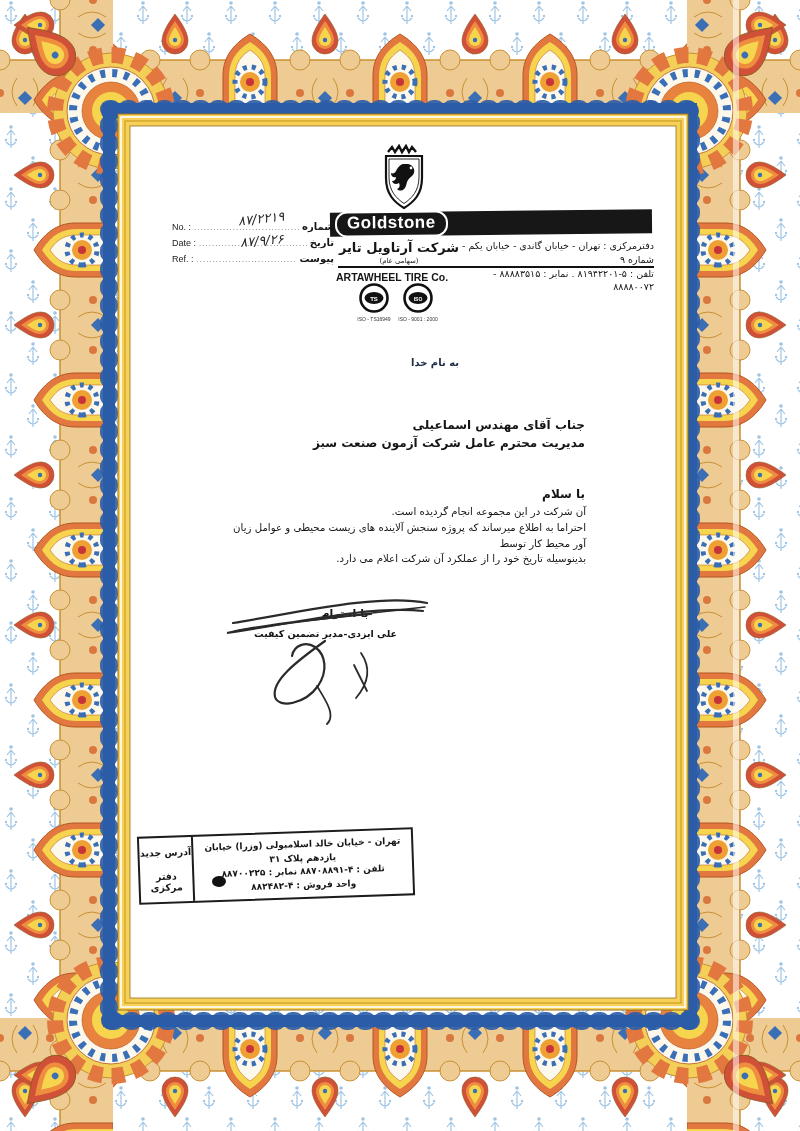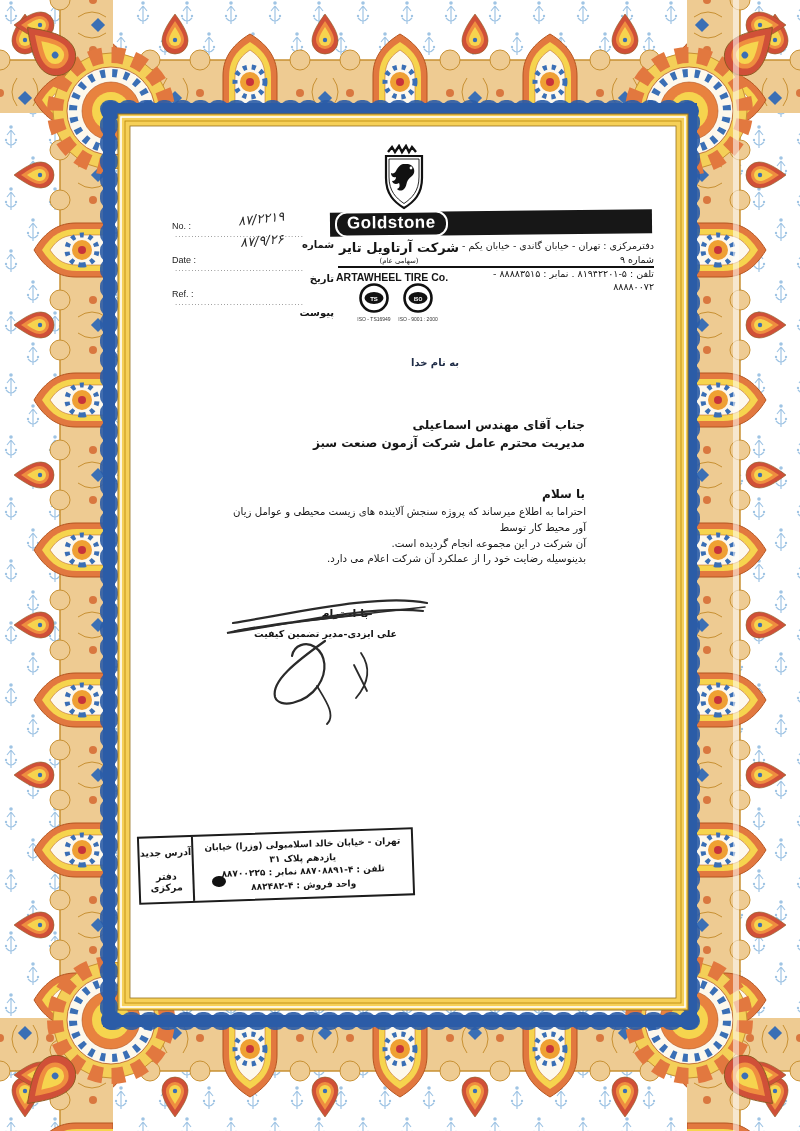--- a/index.html
+++ b/index.html
@@ -19,21 +19,21 @@
             font-family:"Liberation Sans",sans-serif;}
   .fa-head{left:462px;top:239px;width:192px;font-size:9.5px;font-weight:normal;line-height:1.45;text-align:right;}
   .hdr-line{left:338px;top:266px;width:316px;height:2px;background:#111;}
   .co-fa{left:338px;top:240px;width:122px;text-align:center;font-size:13px;font-weight:bold;}
   .co-sub{left:338px;top:257px;width:122px;text-align:center;font-size:7px;}
   .co-en{left:336px;top:271px;width:126px;text-align:left;font-size:10.5px;font-weight:bold;}
   .addr-en{left:470px;top:274px;width:200px;font-size:9.5px;font-weight:bold;font-style:italic;line-height:1.22;}
   .badge-cap{font-size:5px;color:#333;text-align:center;width:44px;}
 
   
-  .refrow{display:flex;width:162px;flex-direction:column;}
+  .refrow{display:flex;align-items:flex-end;width:162px;}
   .refrow .enl{font-size:9px;color:#222;font-family:"Liberation Sans",sans-serif;white-space:nowrap;}
   .refrow .dots{flex:1;overflow:hidden;white-space:nowrap;font-size:7px;color:#555;letter-spacing:1px;margin:0 3px;}
   .refrow .fal{font-size:10px;font-weight:bold;white-space:nowrap;}
   .hand{font-size:13px;color:#2a2a2a;font-style:italic;white-space:nowrap;}
 
   
   .bism{left:398px;top:357px;width:74px;text-align:center;font-size:10px;font-weight:bold;color:#1d2a45;}
   .addressee{width:300px;text-align:right;font-size:12px;font-weight:bold;line-height:1.5;}
   .salam{left:485px;top:487px;width:100px;text-align:right;font-size:12px;font-weight:bold;}
   .bodytxt{left:228px;top:504px;width:358px;text-align:right;font-size:10.2px;line-height:1.55;}
@@ -216,23 +216,23 @@
     <div class="abs fa bism">به نام خدا</div>
 
     <div class="abs fa addressee" style="left:285px;top:416px">
       <div>جناب آقای مهندس اسماعیلی</div>
       <div>مدیریت محترم عامل شرکت آزمون صنعت سبز</div>
     </div>
 
     <div class="abs fa salam">با سلام</div>
 
     <div class="abs fa bodytxt">
+      <div>آن شرکت در این مجموعه انجام گردیده است.</div>
       <div>احتراما به اطلاع میرساند که پروژه سنجش آلاینده های زیست محیطی و عوامل زیان آور محیط کار توسط</div>
-      <div>آن شرکت در این مجموعه انجام گردیده است.</div>
-      <div>بدینوسیله رضایت خود را از عملکرد آن شرکت اعلام می دارد.</div>
+      <div>بدینوسیله تاریخ خود را از عملکرد آن شرکت اعلام می دارد.</div>
     </div>
 
     <div class="abs fa closing">با احترام</div>
     <div class="abs fa signatory">علی ایزدی-مدیر تضمین کیفیت</div>
     <svg class="abs" style="left:175px;top:585px" width="270" height="140" viewBox="0 0 270 140">
       <g fill="none" stroke="#2a2a2a" stroke-width="2.2" stroke-linecap="round">
         <path d="M252,18 C205,8 120,28 58,38"></path>
         <path d="M248,26 C195,20 108,40 52,48 C88,40 150,33 196,29"></path>
         <path d="M60,46 C125,36 205,27 250,22" stroke-width="1.6"></path>
         <path d="M150,56 C122,76 96,96 100,112 C104,124 130,119 143,101 C153,86 151,70 140,62 C131,56 119,60 117,71"></path>

